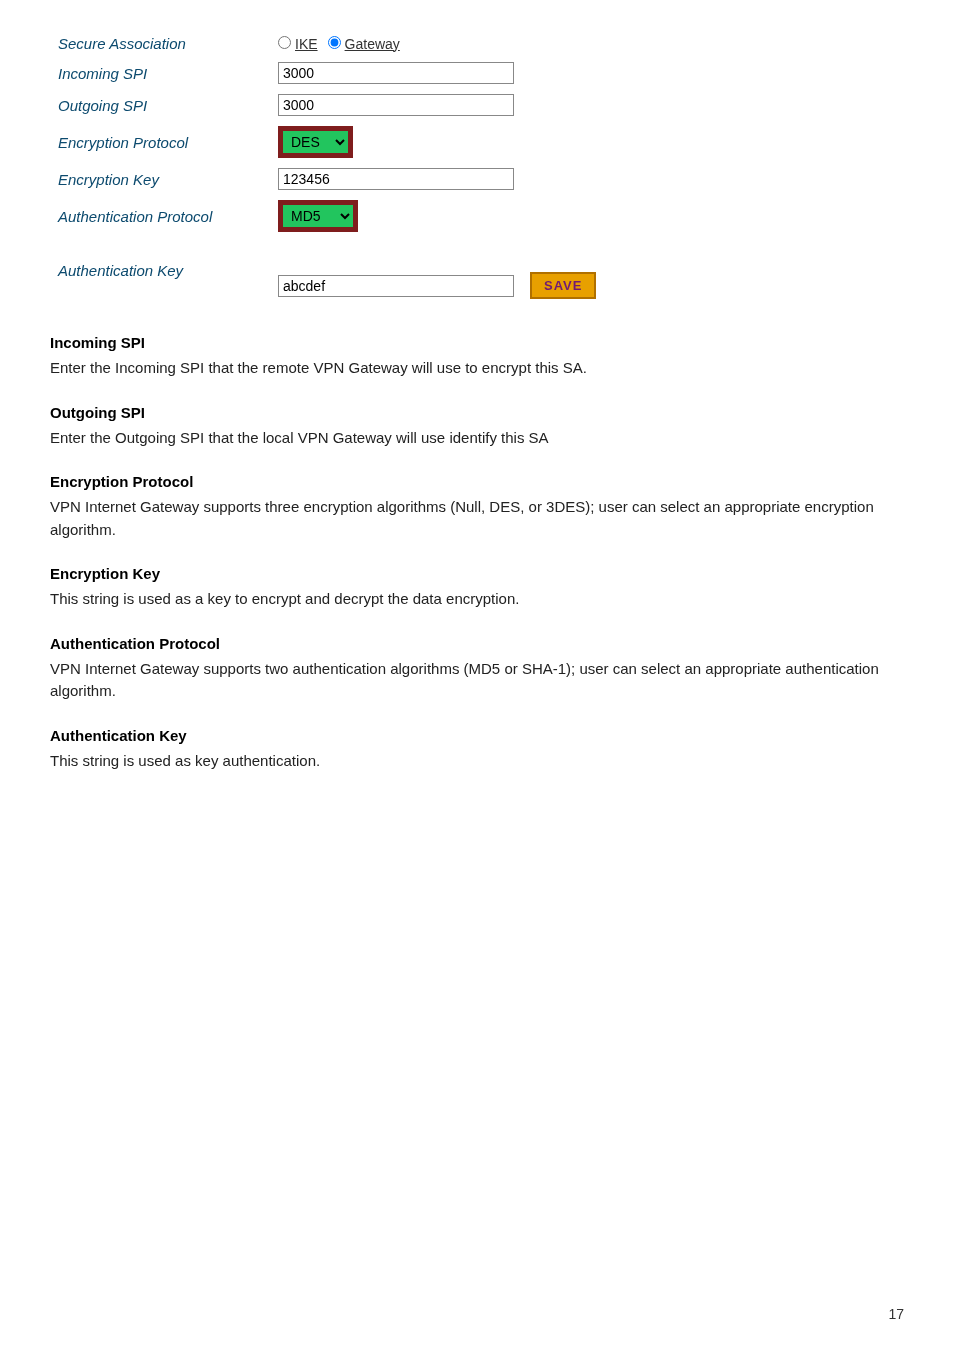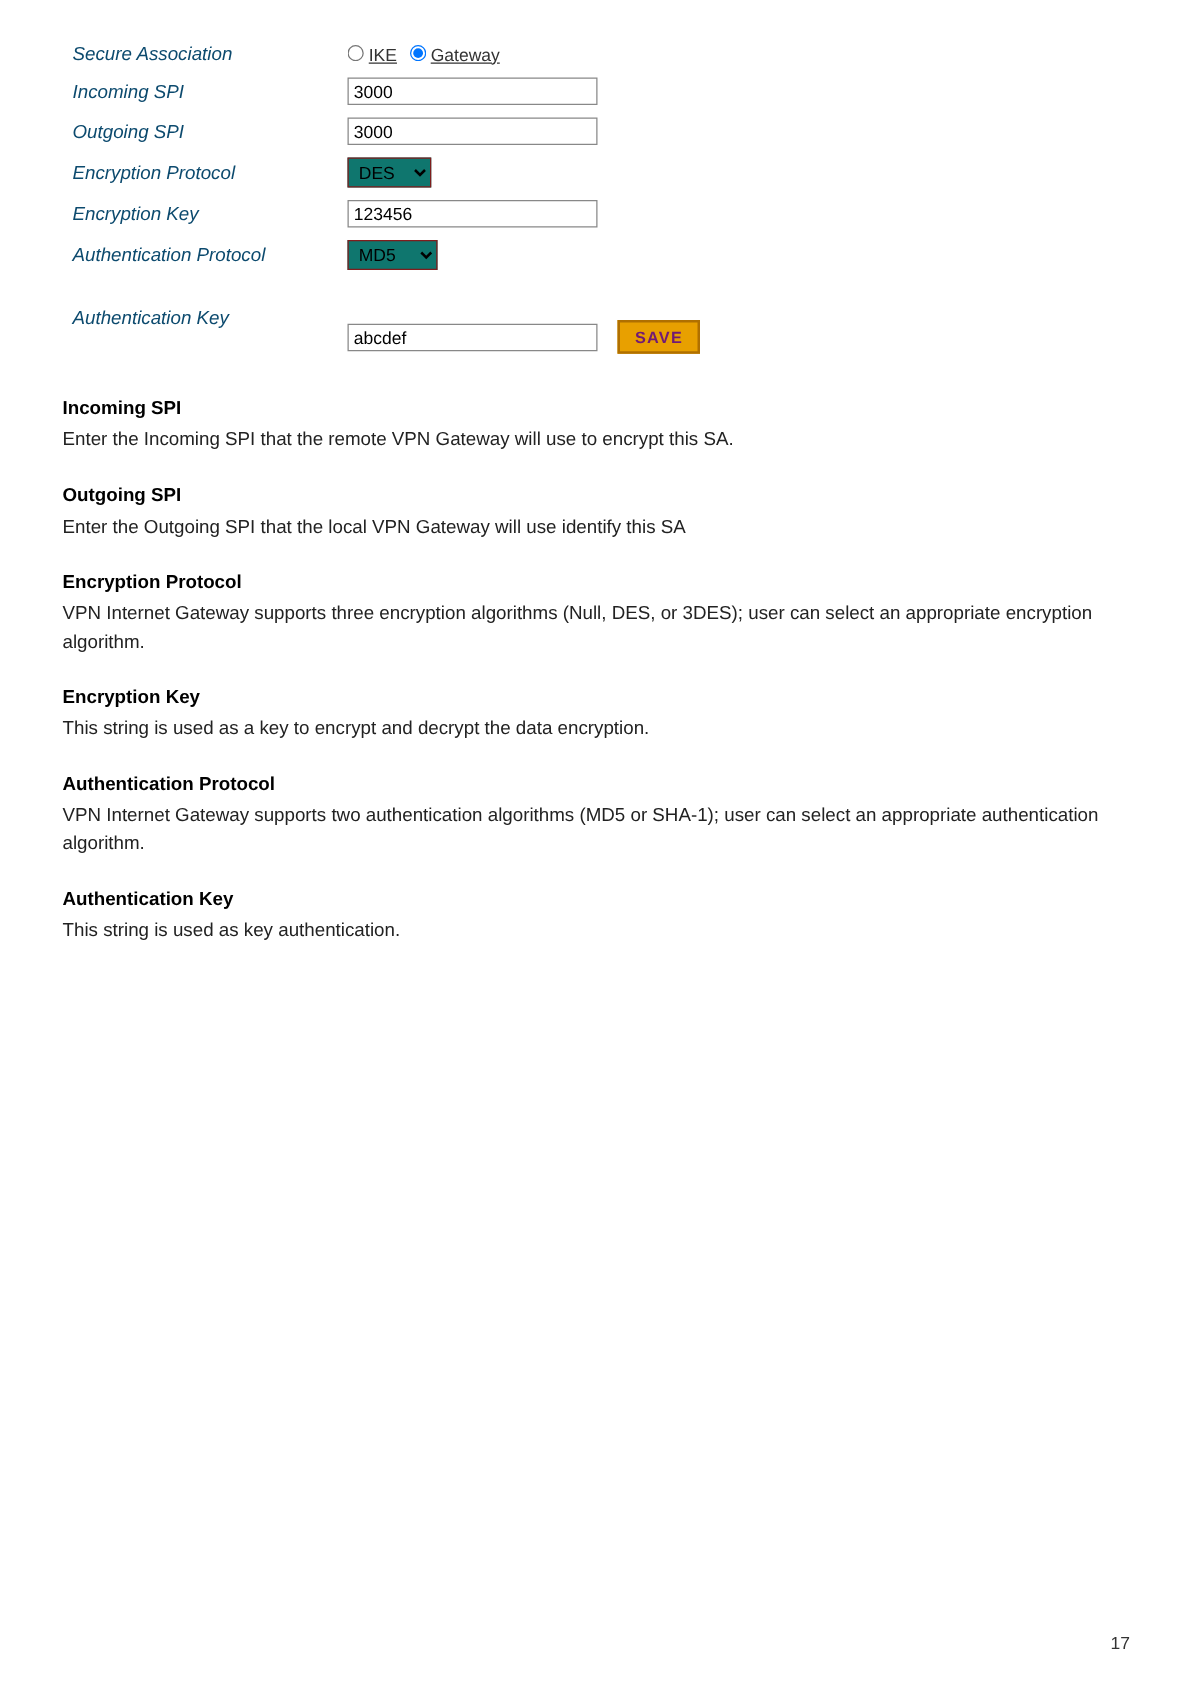--- a/index.html
+++ b/index.html
@@ -49,29 +49,29 @@
       gap: 4px;
       font-size: 14px;
       color: #333;
       text-decoration: underline;
     }
 
     input[type="text"] {
       border: 1px solid #888;
       padding: 2px 4px;
       font-size: 14px;
-      width: 200px;
+      width: 236px;
       background: #fff;
     }
 
     select {
-      border: 1px solid #7f1d1d;
+      border: 5px solid #7f1d1d;
       padding: 2px 4px;
       font-size: 14px;
-      background: #0f766e;
+      background: #22c55e;
     }
 
     .save-button {
       background-color: #e8a000;
       color: #701a75;
       font-weight: bold;
       font-size: 13px;
       border: 2px solid #b07000;
       padding: 4px 12px;
       cursor: pointer;

